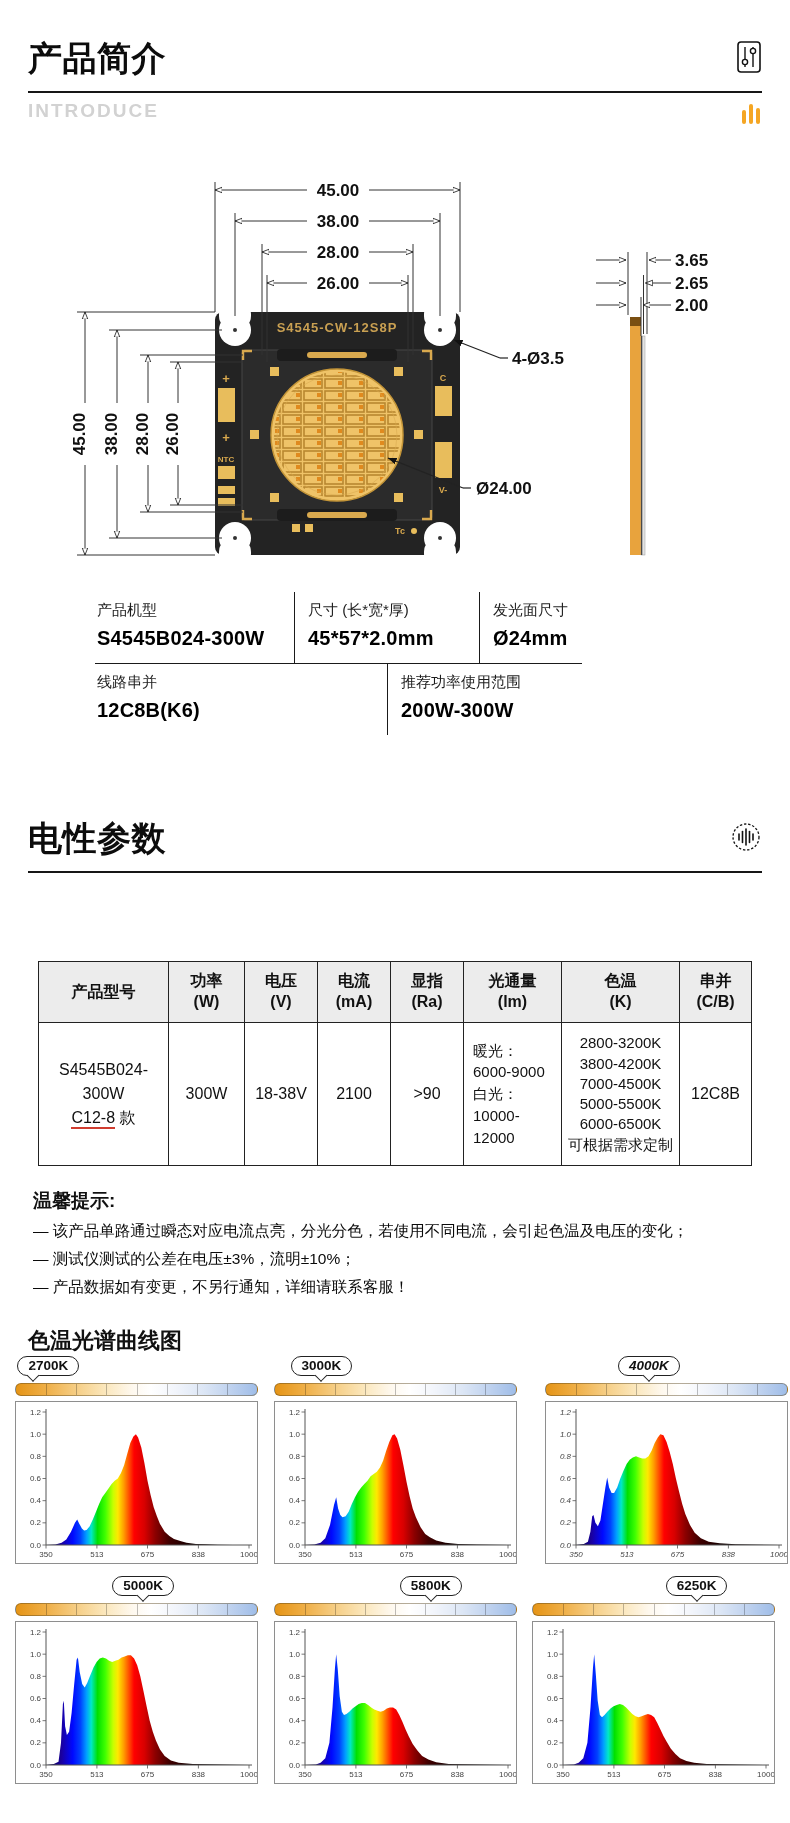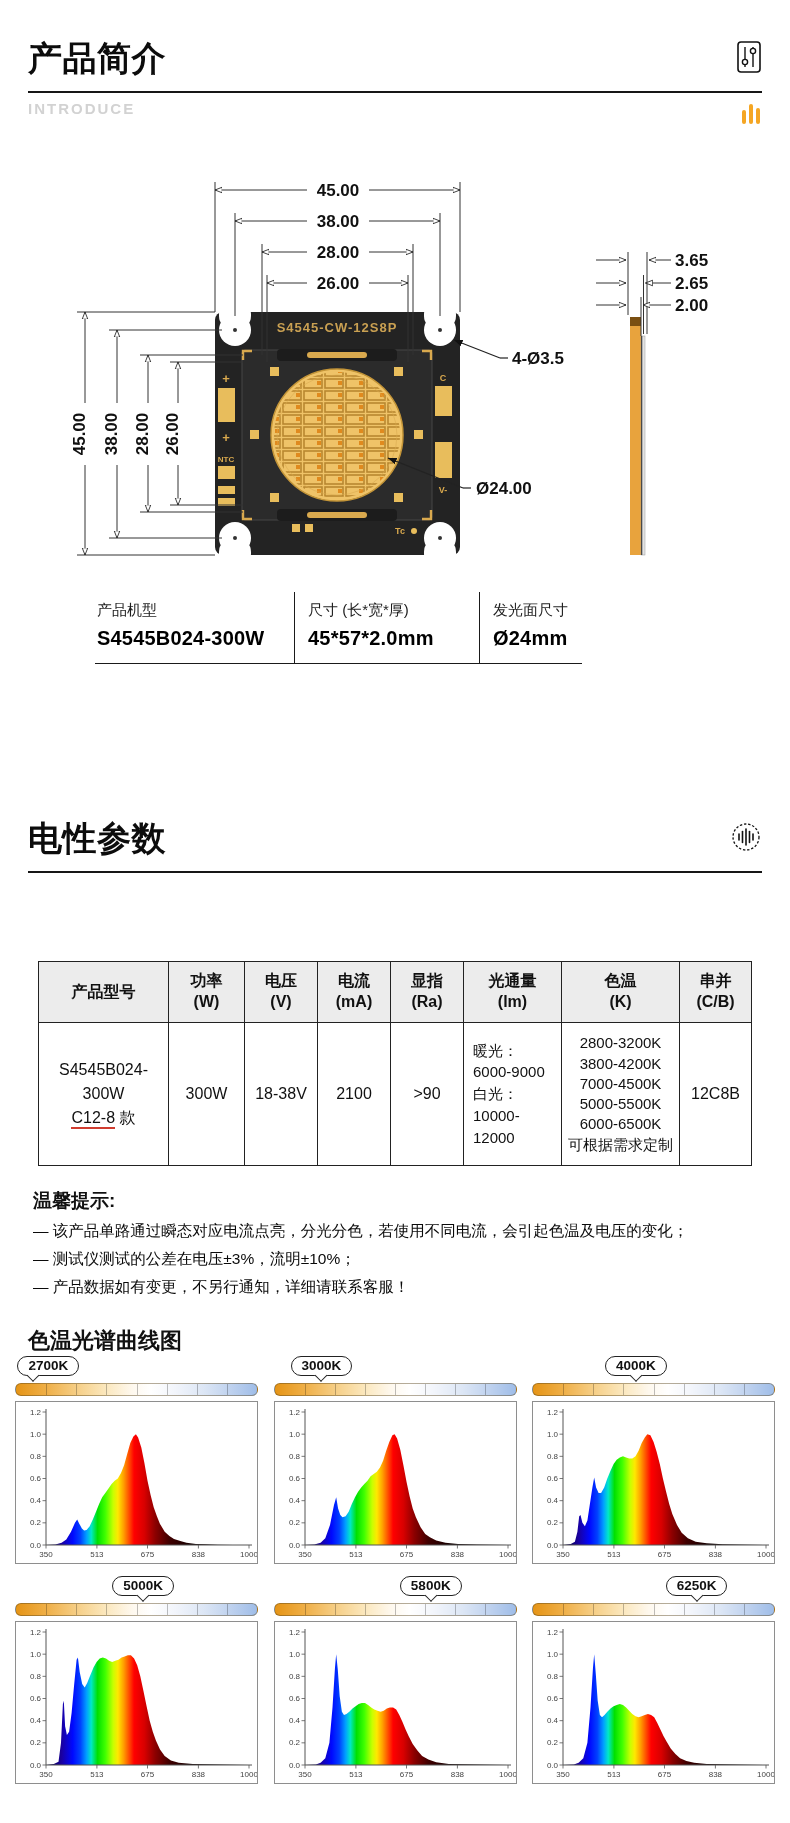--- a/index.html
+++ b/index.html
@@ -4,21 +4,21 @@
 <style>
   body{margin:0;background:#fff;}
   .page{position:relative;width:790px;height:1823px;background:#fff;overflow:hidden;
         font-family:"Liberation Sans","DejaVu Sans",sans-serif;color:#111;}
   
   .sec-head{position:absolute;left:28px;right:28px;}
   .sec-title-row{display:flex;justify-content:space-between;align-items:center;}
   .sec-title{font-size:34px;font-weight:700;letter-spacing:.5px;color:#0c0c0c;}
   .sec-rule{border-bottom:2px solid #161616;margin-top:9px;}
   .sec-sub{display:flex;justify-content:space-between;align-items:flex-start;margin-top:7px;}
-  .sec-sub-label{color:#d2d2d2;font-weight:700;font-size:15px;letter-spacing:2px;}
+  .sec-sub-label{color:#d2d2d2;font-weight:700;font-size:19px;letter-spacing:2px;}
   
   .info-table{position:absolute;left:95px;top:592px;width:487px;}
   .it-row{display:grid;}
   .it-row1{grid-template-columns:199px 185px 103px;border-bottom:1px solid #1a1a1a;}
   .it-row2{grid-template-columns:292px 195px;}
   .it-cell{padding:9px 4px 13px 2px;}
   .it-row .it-cell + .it-cell{border-left:1px solid #1a1a1a;padding-left:13px;}
   .it-label{font-size:15px;color:#1d1d1d;}
   .it-value{font-size:20px;color:#000;font-weight:600;margin-top:7px;letter-spacing:.2px;}
   
@@ -248,20 +248,30 @@
         <div class="it-label">产品机型</div>
         <div class="it-value">S4545B024-300W</div>
       </div>
       <div class="it-cell">
         <div class="it-label">尺寸 (长*宽*厚)</div>
         <div class="it-value">45*57*2.0mm</div>
       </div>
       <div class="it-cell">
         <div class="it-label">发光面尺寸</div>
         <div class="it-value">Ø24mm</div>
+      </div>
+    </div>
+    <div class="it-row it-row2">
+      <div class="it-cell">
+        <div class="it-label">线路串并</div>
+        <div class="it-value">12C8B(K6)</div>
+      </div>
+      <div class="it-cell">
+        <div class="it-label">推荐功率使用范围</div>
+        <div class="it-value">200W-300W</div>
       </div>
     </div>
   </div>
 
   <div class="sec-head" style="top:816px;">
     <div class="sec-title-row">
       <div class="sec-title">电性参数</div>
       <span>
         <svg width="32" height="32" viewBox="0 0 32 32">
           <circle cx="16" cy="16" r="13" fill="none" stroke="#111" stroke-width="1.3" stroke-dasharray="2.4,1.8"></circle>
@@ -486,21 +496,21 @@
             <line x1="80.90615384615384" y1="143" x2="80.90615384615384" y2="146.5" stroke="#555" stroke-width="0.8"></line>
             <text x="80.90615384615384" y="155" text-anchor="middle" font-size="8" fill="#444">513</text>
             <line x1="131.5" y1="143" x2="131.5" y2="146.5" stroke="#555" stroke-width="0.8"></line>
             <text x="131.5" y="155" text-anchor="middle" font-size="8" fill="#444">675</text>
             <line x1="182.40615384615384" y1="143" x2="182.40615384615384" y2="146.5" stroke="#555" stroke-width="0.8"></line>
             <text x="182.40615384615384" y="155" text-anchor="middle" font-size="8" fill="#444">838</text>
             <line x1="233" y1="143" x2="233" y2="146.5" stroke="#555" stroke-width="0.8"></line>
             <text x="233" y="155" text-anchor="middle" font-size="8" fill="#444">1000</text>
           </svg></div>
       </div>
-      <div class="chart-cell" style="left:517px;top:0px;">
+      <div class="chart-cell" style="left:530px;top:0px;font-style:italic;">
         <div class="bubble-row">
           <div class="bubble" style="left:30%">4000K<i class="notch" style="left:50%"></i></div>
         </div>
         <div class="cct-bar" style="background:linear-gradient(90deg,#E59416 0%,#EFAE45 12%,#F6CE85 25%,#FBE7BC 37%,#FEF8ED 48%,#FFFFFF 56%,#F2F5FB 66%,#DCE6F5 78%,#BCD0EE 90%,#9FBDE8 100%);">
           <div class="cct-tick" style="left:12.5%"></div>
           <div class="cct-tick" style="left:25%"></div>
           <div class="cct-tick" style="left:37.5%"></div>
           <div class="cct-tick" style="left:50%"></div>
           <div class="cct-tick" style="left:62.5%"></div>
           <div class="cct-tick" style="left:75%"></div>

